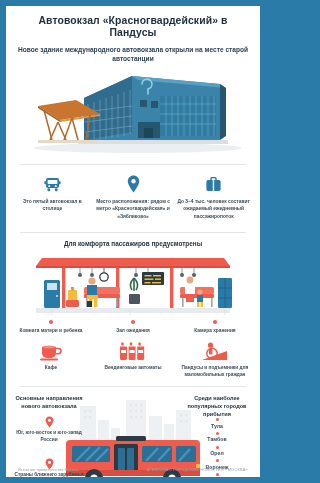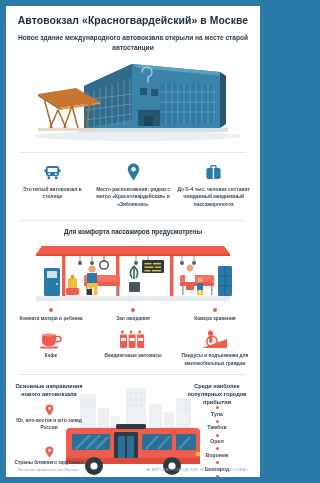--- a/index.html
+++ b/index.html
@@ -93,21 +93,21 @@
   }
   .src{font-size:3.9px;color:#97a3ad;}
   .agency{font-size:3.9px;color:#97a3ad;letter-spacing:.25px;}
 </style>
 </head>
 <body>
 
 <div class="page">
 
   <div class="header">
-    <div class="title">Автовокзал «Красногвардейский» в Москве</div>
+    <div class="title">Автовокзал «Красногвардейский» в Пандусы</div>
     <div class="subtitle">Новое здание международного автовокзала открыли на месте старой автостанции</div>
   </div>
 
   <div class="hero">
     <svg width="226" height="88" viewBox="0 0 226 88">
 
       <ellipse cx="118" cy="78" rx="104" ry="5" fill="#eceff1"></ellipse>
 
       <polygon points="64,28 112,6 200,14 200,70 64,70" fill="#3b83a8"></polygon>
 

